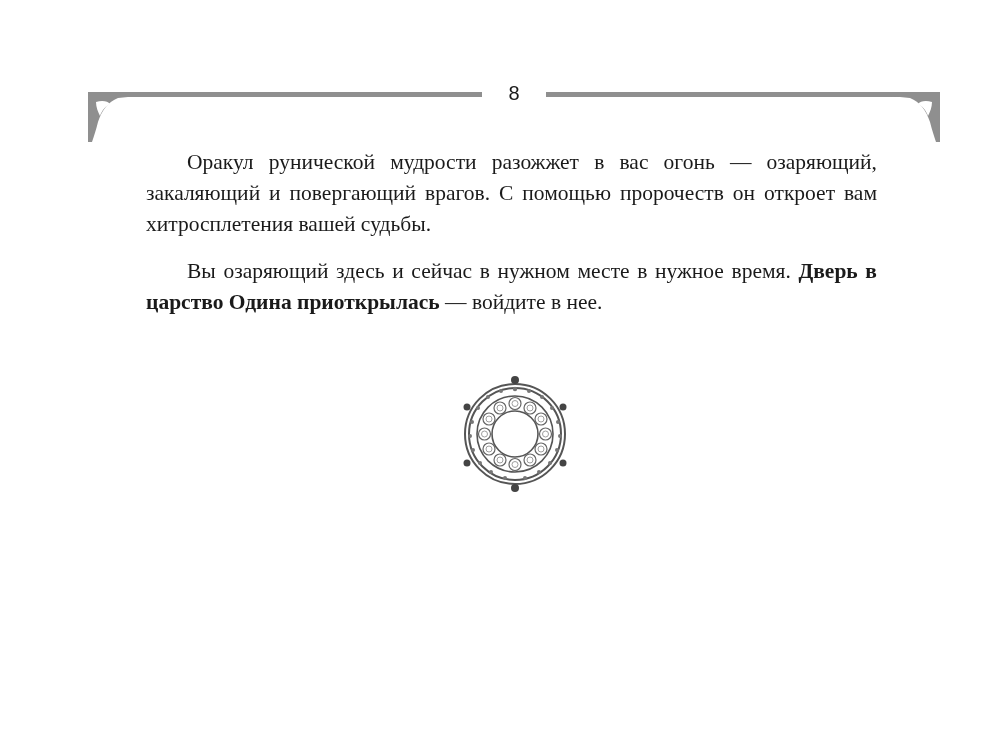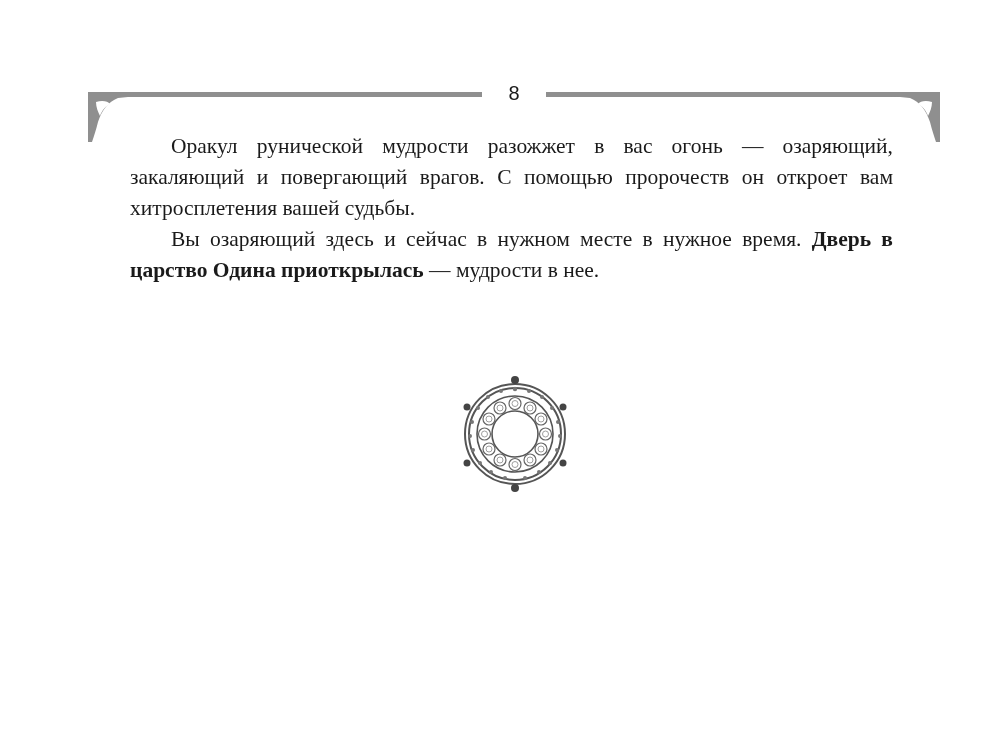--- a/index.html
+++ b/index.html
@@ -51,21 +51,21 @@
     .text-block {
       position: absolute;
       left: 130px;
       top: 131px;
       width: 763px;
       font-size: 21.5px;
       line-height: 31px;
       text-align: justify;
     }
     .para {
-      margin: 0;
+      margin: 16px;
       text-indent: 41px;
     }
     .para b { font-weight: bold; }
     .emblem {
       position: absolute;
       left: 459px;
       top: 375px;
       width: 112px;
       height: 118px;
     }
@@ -86,21 +86,21 @@
     <g transform="translate(50,0) scale(-1,1)">
       <path d="M0 0 L50 0 L50 4 L30 6 C20 10 14 18 10 30 C8 38 6 44 4 50 L0 50 Z" fill="#8f8f8f"></path>
       <path d="M8 10 C14 8 20 9 22 12 C18 14 14 18 12 24 C10 20 8 15 8 10 Z" fill="#ffffff"></path>
       <path d="M14 22 C18 18 24 18 26 22 C22 24 18 28 16 34 C14 30 13 26 14 22 Z" fill="#ffffff" opacity="0.8"></path>
     </g>
   </svg>
 </div>
 
 <div class="text-block">
   <p class="para"><span>Оракул рунической мудрости разожжет в вас огонь — озаряющий, закаляющий и повергающий врагов. С помощью пророчеств он откроет вам хитросплетения вашей судьбы.</span></p>
-  <p class="para"><span>Вы озаряющий здесь и сейчас в нужном месте в нужное время. </span><b>Дверь в царство Одина приоткрылась</b><span> — мудрости в нее.</span></p>
+  <p class="para"><span>Вы озаряющий здесь и сейчас в нужном месте в нужное время. </span><b>Дверь в царство Одина приоткрылась</b><span> — войдите в нее.</span></p>
 </div>
 
 <svg class="emblem" viewBox="0 0 112 118">
 
   <g fill="none" stroke="#555" stroke-width="2">
     <circle cx="56" cy="59" r="50"></circle>
     <circle cx="56" cy="59" r="46"></circle>
   </g>
 
   <g fill="#777">

